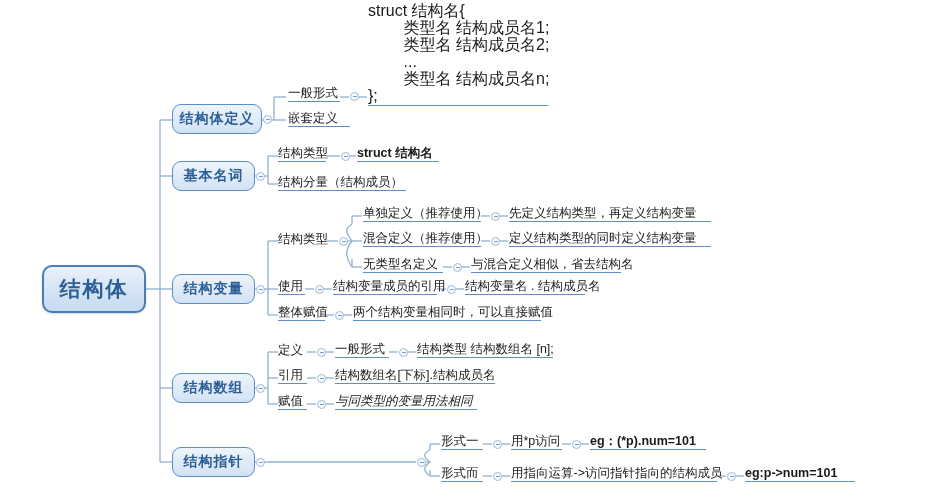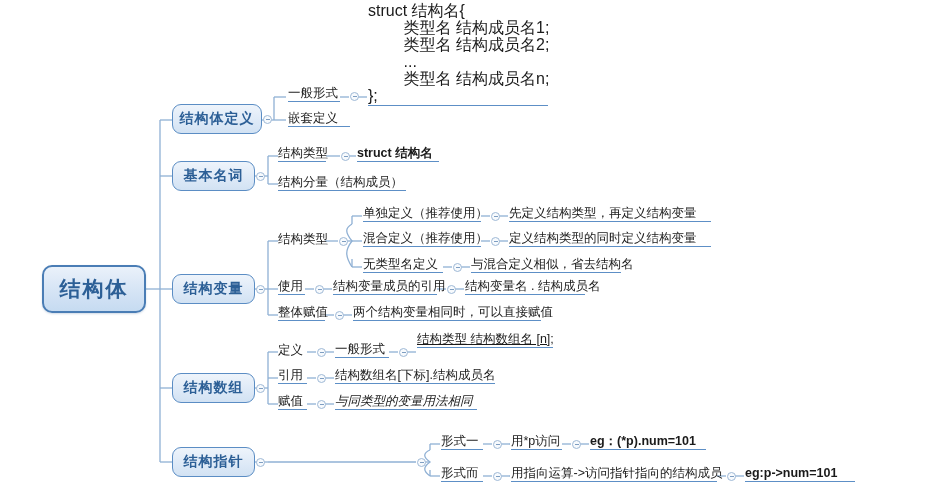--- a/index.html
+++ b/index.html
@@ -339,21 +339,21 @@
   <div class="knob" style="left:256px; top:384px;"></div>
 
   <div class="node text-node nb" style="left:278px; top:342px; width:29px; height:16px;">
     <span>定义</span>
   </div>
   <div class="knob" style="left:317px; top:348px;"></div>
   <div class="node text-node" style="left:335px; top:342px; width:54px; height:16px;">
     <span>一般形式</span>
   </div>
   <div class="knob" style="left:399px; top:348px;"></div>
-  <div class="node text-node" style="left:417px; top:332px; width:136px; height:16px;text-decoration:underline;">
+  <div class="node text-node" style="left:417px; top:342px; width:136px; height:16px;">
     <span>结构类型 结构数组名 [n];</span>
   </div>
 
   <div class="node text-node" style="left:278px; top:368px; width:29px; height:16px;">
     <span>引用</span>
   </div>
   <div class="knob" style="left:317px; top:374px;"></div>
   <div class="node text-node" style="left:335px; top:368px; width:160px; height:16px;">
     <span>结构数组名[下标].结构成员名</span>
   </div>

